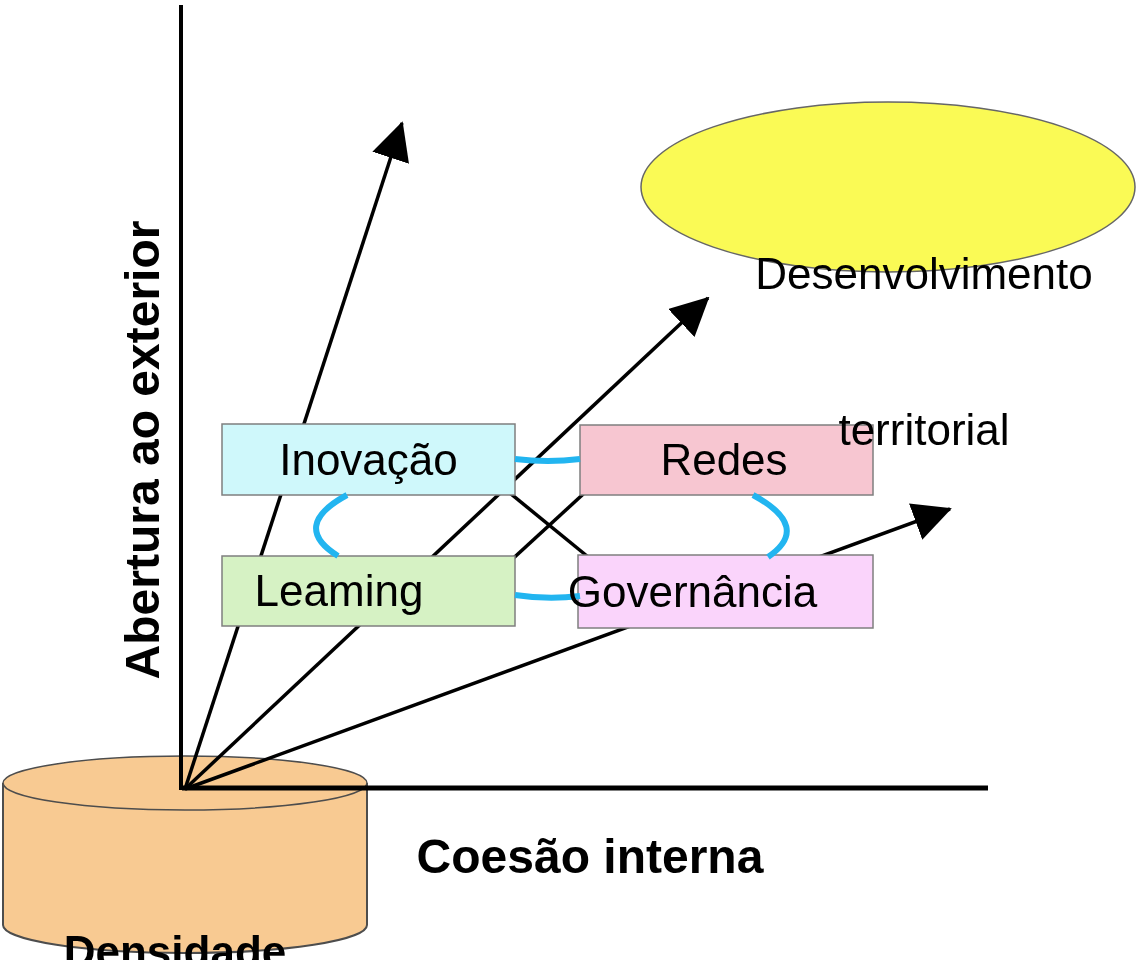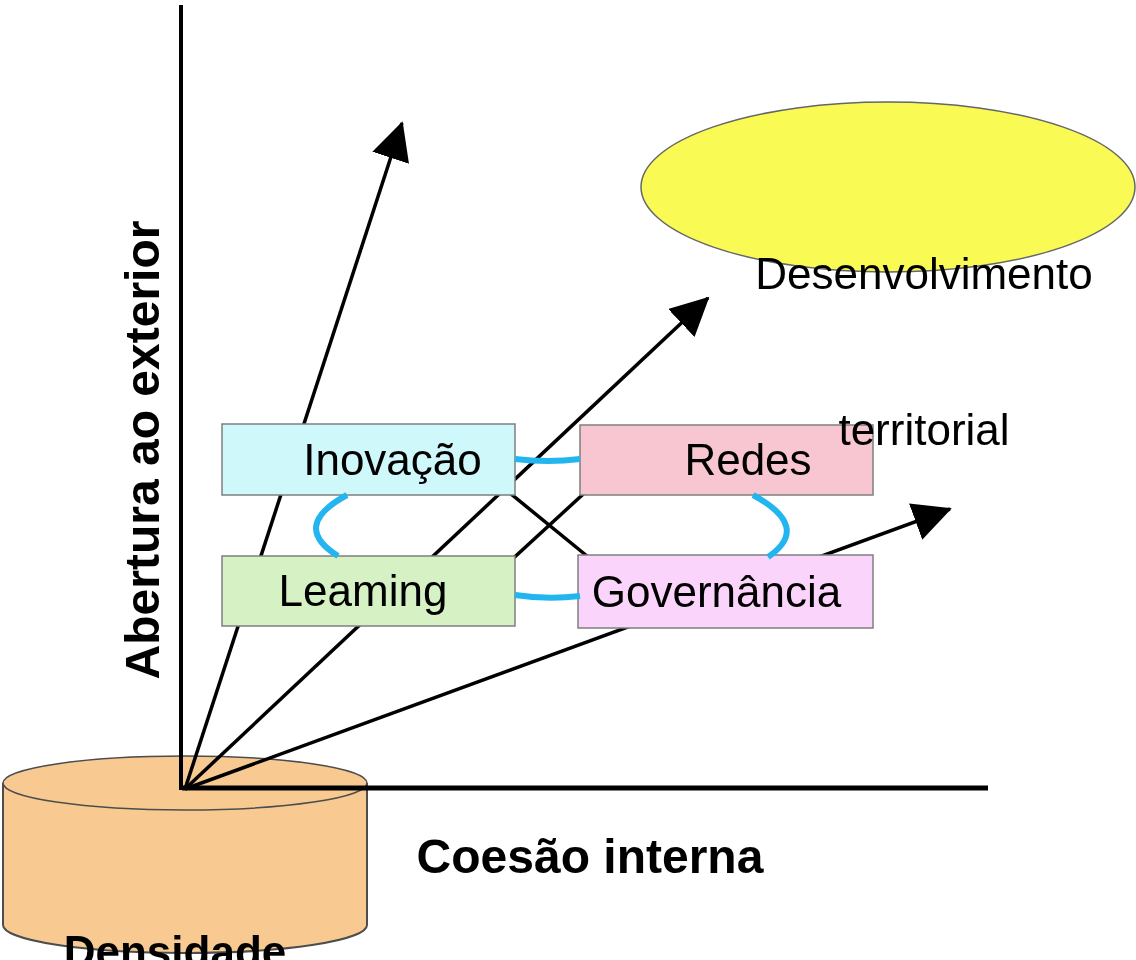--- a/index.html
+++ b/index.html
@@ -13,21 +13,21 @@
   #diagram-svg{position:absolute;left:0;top:0;}
   .lbl{
     position:absolute;
     color:#000;
     text-align:center;
     white-space:pre;
   }
   .node-lbl{
     font-size:44px;
     font-weight:400;
-    display:flex;align-items:center;justify-content:center;padding-left:24px;
+    display:flex;align-items:center;justify-content:center;
   }
   .axis-lbl{
     font-size:48px;
     font-weight:700;
   }
   .two-line{
     font-size:44px;
     line-height:52px;
   }
 </style>

